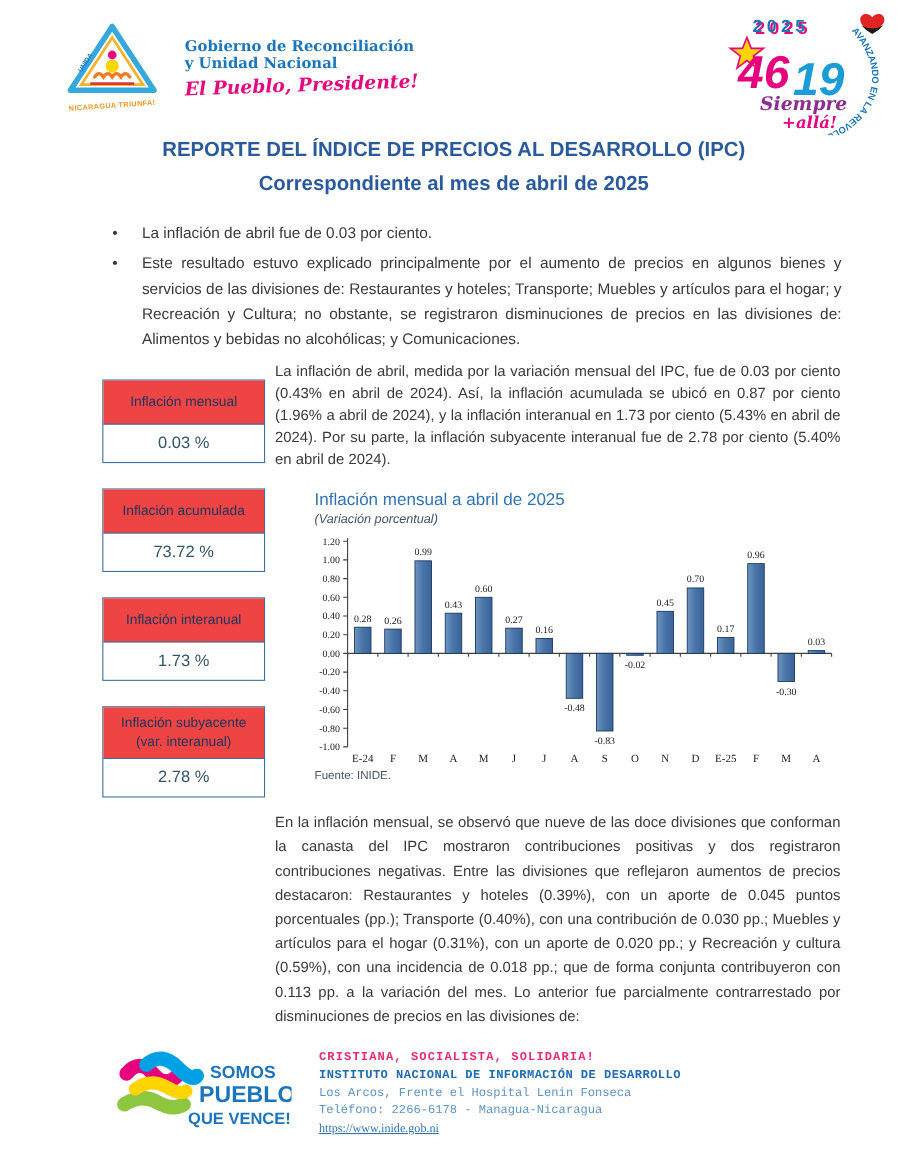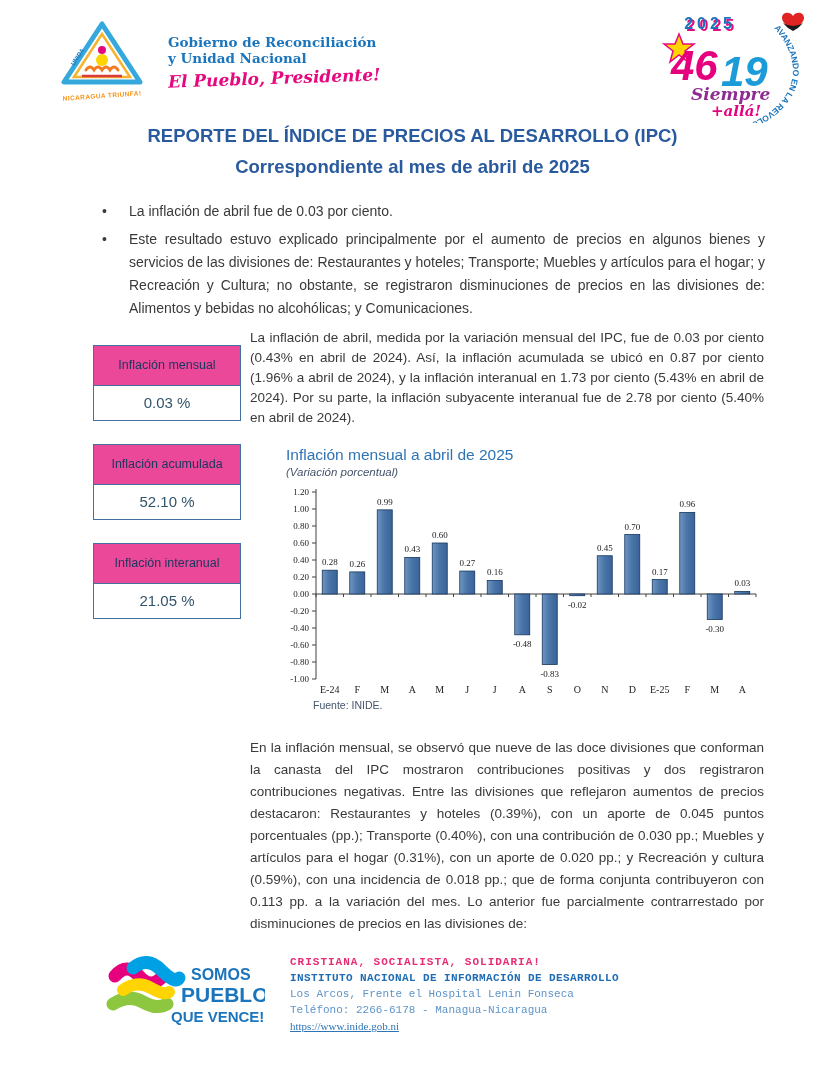--- a/index.html
+++ b/index.html
@@ -18,30 +18,30 @@
   .anniv-logo { position:absolute; left:655px; top:8px; }
   
   .report-title { position:absolute; left:0; right:0; top:120px; text-align:center; color:#2a5a9e; font-weight:bold; font-size:18.5px; line-height:31px; }
   
   .bullets { position:absolute; left:100px; top:200px; width:665px; list-style:none; }
   .bullets li { position:relative; padding-left:29px; font-size:14px; line-height:23px; text-align:justify; margin-bottom:5px; color:#3a3a3a; }
   .bullets li::before { content:"•"; position:absolute; left:2px; top:0; font-size:14px; color:#3a3a3a; }
   
   .stats { position:absolute; left:93px; top:345px; width:148px; }
   .stat-box { border:1.5px solid #41719c; margin-bottom:23px; background:#fff; text-align:center; }
-  .stat-head { background:#ec4899; border-bottom:1.5px solid #41719c; color:#17375e; font-size:12.5px; line-height:17px; padding:11px 4px; }
+  .stat-head { background:#ef4444; border-bottom:1.5px solid #41719c; color:#17375e; font-size:12.5px; line-height:17px; padding:11px 4px; }
   .stat-box.two-line .stat-head { padding:6px 4px; }
   .stat-value { color:#31556b; font-size:15px; padding:8px 4px 9px; }
   
   .main { position:absolute; left:250px; top:328px; width:514px; }
   .para { font-size:13.5px; line-height:20px; text-align:justify; color:#3a3a3a; }
   .chart-block { margin-top:18px; margin-left:36px; }
   .chart-title { color:#2e74b5; font-size:15.5px; }
   .chart-subtitle { color:#44546a; font-size:11.5px; font-style:italic; margin-top:2px; }
-  .chart-source { color:#44546a; font-size:10.5px; margin-top:1px;margin-left:27px; }
+  .chart-source { color:#44546a; font-size:10.5px; margin-top:1px; }
   #chart-svg { margin-top:6px; display:block; }
   .ylab { font-family:"Liberation Serif", serif; font-size:9px; text-anchor:end; fill:#222; }
   .xlab { font-family:"Liberation Serif", serif; font-size:10px; text-anchor:middle; fill:#222; }
   .vlab { font-family:"Liberation Serif", serif; font-size:9px; text-anchor:middle; fill:#222; }
   .body-para { margin-top:26px; font-size:13.5px; line-height:22px; }
   
   .footer { position:absolute; left:0; right:0; top:948px; height:100px; }
   .footer-logo { position:absolute; left:105px; top:4px; }
   .footer-text { position:absolute; left:290px; top:6px; width:440px; 
     font-family:"Liberation Mono","DejaVu Sans Mono",monospace; font-size:11px; line-height:16px; }
@@ -109,25 +109,32 @@
     <li>Este resultado estuvo explicado principalmente por el aumento de precios en algunos bienes y servicios de las divisiones de: Restaurantes y hoteles; Transporte; Muebles y artículos para el hogar; y Recreación y Cultura; no obstante, se registraron disminuciones de precios en las divisiones de: Alimentos y bebidas no alcohólicas; y Comunicaciones.</li>
   </ul>
 
   <div class="stats">
     <div class="stat-box">
       <div class="stat-head">Inflación mensual</div>
       <div class="stat-value">0.03 %</div>
     </div>
     <div class="stat-box">
       <div class="stat-head">Inflación acumulada</div>
-      <div class="stat-value">52.10 %</div>
+      <div class="stat-value">73.72 %</div>
     </div>
     <div class="stat-box">
       <div class="stat-head">Inflación interanual</div>
-      <div class="stat-value">21.05 %</div>
+      <div class="stat-value">1.73 %</div>
+    </div>
+    <div class="stat-box two-line">
+      <div class="stat-head">
+        <span>Inflación subyacente</span><br>
+        <span>(var. interanual)</span>
+      </div>
+      <div class="stat-value">2.78 %</div>
     </div>
   </div>
 
   <div class="main">
     <p class="para">La inflación de abril, medida por la variación mensual del IPC, fue de 0.03 por ciento (0.43% en abril de 2024). Así, la inflación acumulada se ubicó en 0.87 por ciento (1.96% a abril de 2024), y la inflación interanual en 1.73 por ciento (5.43% en abril de 2024). Por su parte, la inflación subyacente interanual fue de 2.78 por ciento (5.40% en abril de 2024).</p>
 
     <div class="chart-block">
       <div class="chart-title">Inflación mensual a abril de 2025</div>
       <div class="chart-subtitle">(Variación porcentual)</div>
       <svg id="chart-svg" width="476" height="214" viewBox="0 0 476 214">

